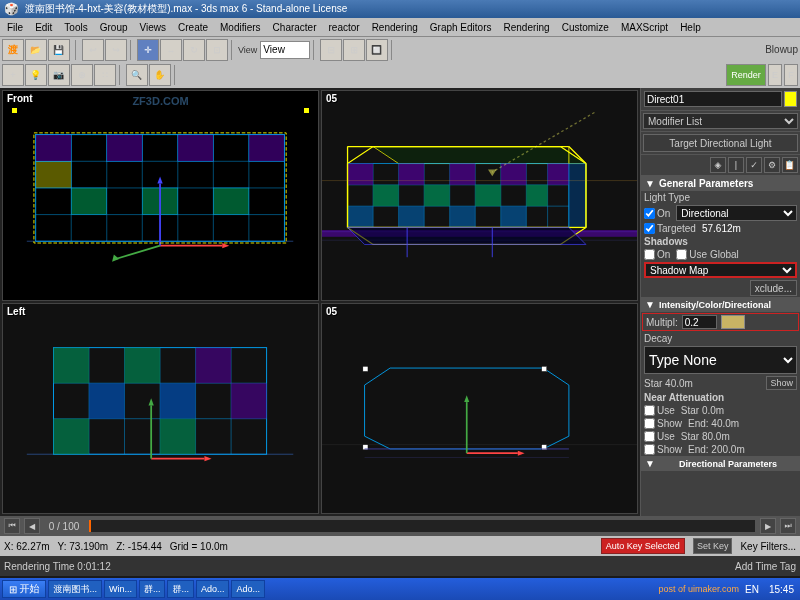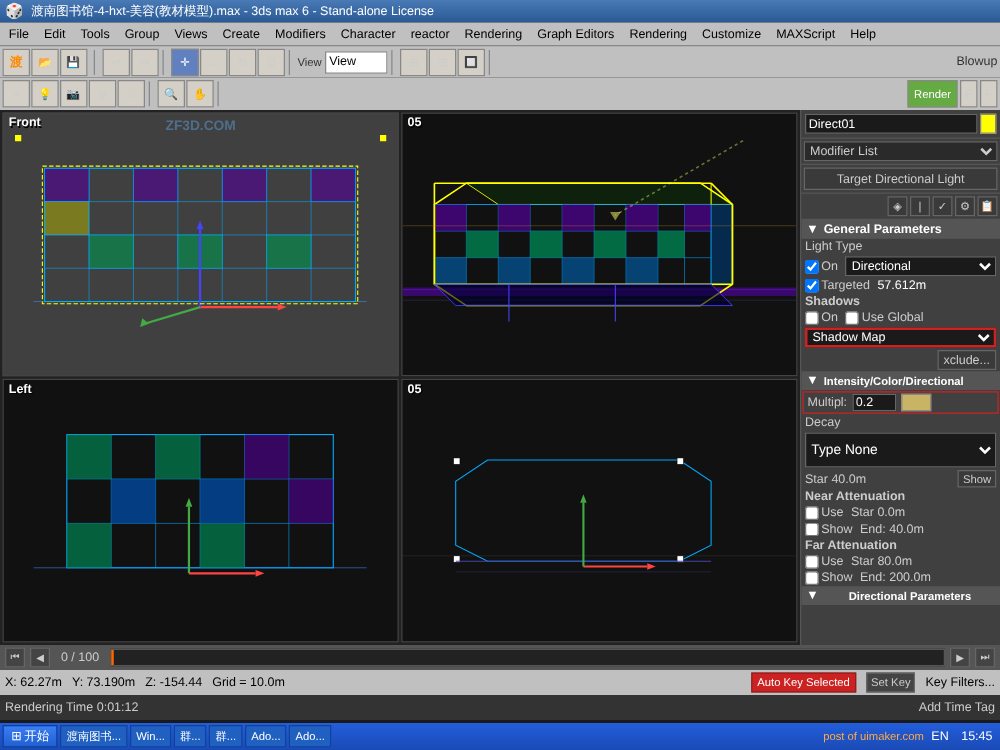--- a/index.html
+++ b/index.html
@@ -299,21 +299,21 @@
     <div class="toolbar-btn" style="width:40px;background:#6a4;color:#fff;font-size:9px;">Render</div>
     <div class="toolbar-btn" style="width:14px;font-size:9px;">E</div>
     <div class="toolbar-btn" style="width:14px;font-size:9px;">F</div>
   </div>
 </div>
 
 <div id="main" style="display:flex;height:428px;">
 
   <div id="viewports" style="flex:1;background:#222;display:grid;grid-template-columns:1fr 1fr;grid-template-rows:1fr 1fr;gap:2px;padding:2px;position:relative;">
 
-    <div class="viewport" id="vp-front" style="position:relative;background:#404040;overflow:hidden;">
+    <div class="viewport" id="vp-front" style="position:relative;background:#000000;overflow:hidden;">
       <span class="viewport-label">Front</span>
 
       <div style="position:absolute;top:4px;left:50%;transform:translateX(-50%);color:rgba(100,180,255,0.4);font-size:11px;font-weight:bold;white-space:nowrap;z-index:5;">ZF3D.COM</div>
 
       <svg style="position:absolute;top:8%;left:3%;width:94%;height:85%;" viewBox="0 0 300 200">
 
         <line x1="0" y1="150" x2="300" y2="150" stroke="#4488ff" stroke-width="0.5"></line>
 
         <rect x="10" y="30" width="280" height="120" fill="none" stroke="#00aaff" stroke-width="1"></rect>
 
@@ -553,21 +553,21 @@
     <div class="rp-row" style="position:relative;border:1px solid #cc2222;margin:1px;">
       <span style="font-size:10px;color:#ccc;">Multipl:</span>
       <input type="text" value="0.2" style="width: 35px; height: 14px; background: rgb(26, 26, 26); border: 1px solid rgb(102, 102, 102); color: rgb(255, 255, 255); font-size: 10px; padding: 0px 2px; margin-left: 2px;">
       <div style="width:24px;height:14px;background:#c8b464;border:1px solid #888;margin-left:2px;"></div>
     </div>
 
     <div class="rp-row">
       <span style="font-size:10px;color:#ccc;">Decay</span>
     </div>
     <div class="rp-row">
-      <select style="flex:1;height:28px;background:#1a1a1a;border:1px solid #666;color:#fff;font-size:11px;">
+      <select style="flex:1;height:28px;background:#1a1a1a;border:1px solid #666;color:#fff;font-size:14px;">
         <option>Type None</option>
       </select>
     </div>
     <div class="rp-row">
       <span style="font-size:10px;color:#ccc;">Star 40.0m</span>
       <button style="margin-left:auto;height:14px;background:#3a3a3a;border:1px solid #666;color:#ccc;font-size:9px;padding:0 3px;cursor:pointer;">Show</button>
     </div>
 
     <div class="rp-row">
       <span style="font-size:10px;color:#ccc;font-weight:bold;">Near Attenuation</span>
@@ -576,23 +576,20 @@
       <input type="checkbox" style="width: 11px; height: 11px;">
       <span style="font-size:10px;color:#ccc;">Use</span>
       <span style="font-size:10px;color:#ccc;margin-left:4px;">Star 0.0m</span>
     </div>
     <div class="rp-row">
       <input type="checkbox" style="width: 11px; height: 11px;">
       <span style="font-size:10px;color:#ccc;">Show</span>
       <span style="font-size:10px;color:#ccc;margin-left:4px;">End: 40.0m</span>
     </div>
 
-    <div class="rp-row">
-      <span style="font-size:10px;color:#ccc;font-weight:bold;">Far Attenuation</span>
-    </div>
     <div class="rp-row">
       <input type="checkbox" style="width: 11px; height: 11px;">
       <span style="font-size:10px;color:#ccc;">Use</span>
       <span style="font-size:10px;color:#ccc;margin-left:4px;">Star 80.0m</span>
     </div>
     <div class="rp-row">
       <input type="checkbox" style="width: 11px; height: 11px;">
       <span style="font-size:10px;color:#ccc;">Show</span>
       <span style="font-size:10px;color:#ccc;margin-left:4px;">End: 200.0m</span>
     </div>

